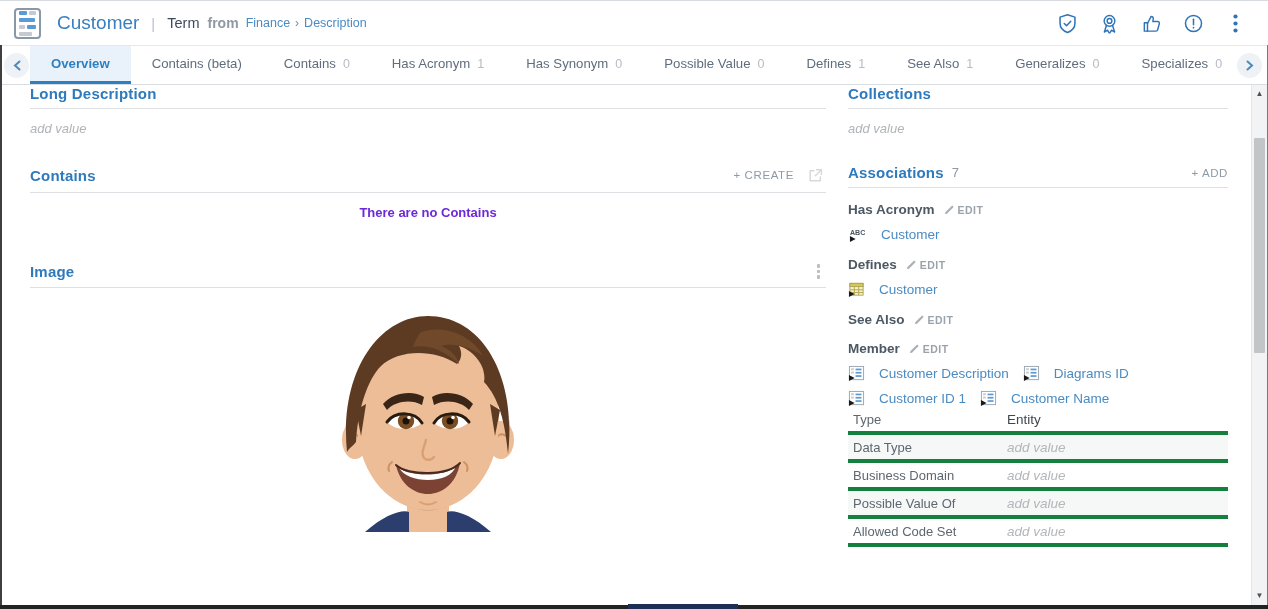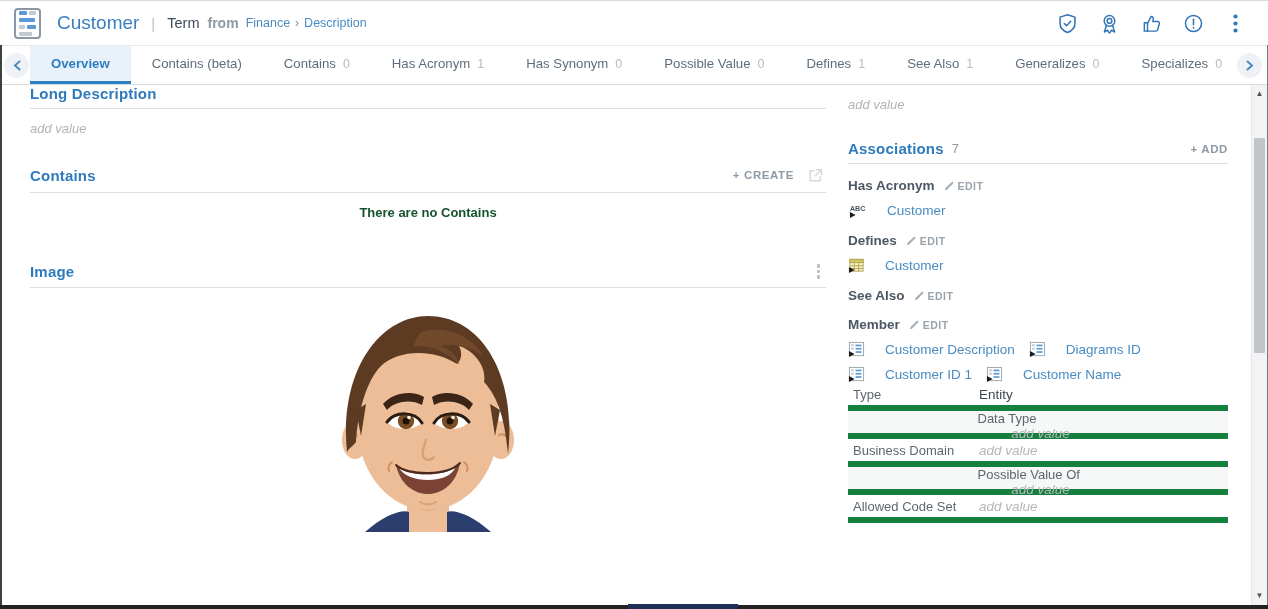--- a/index.html
+++ b/index.html
@@ -44,40 +44,40 @@
   .nav-circle.left { left:4px; } .nav-circle.right { right:6px; }
   
   .col-left  { position:absolute; left:30px;  top:84px; width:796px; }
   .col-right { position:absolute; left:848px; top:84px; width:380px; }
   .sec-h { display:flex; align-items:center; font-size:15px; font-weight:bold; color:#2e7abd;
     padding:0 0 6px 0; border-bottom:1px solid #dddfe2; line-height:17px; }
   .sec-h .ttl { letter-spacing:.2px; }
   .sec-h .count { font-weight:normal; font-size:13px; color:#8d99a5; margin-left:8px; }
   .sec-h .spacer { flex:1; }
   .ghost-action { display:flex; align-items:center; gap:4px; background:none; border:none; cursor:pointer;
-    font-size:11.5px; font-weight:bold; letter-spacing:.6px; color:#8d99a5; }
+    font-size:11.5px; font-weight:normal; letter-spacing:.6px; color:#8d99a5; }
   .add-value { font-size:13px; font-style:italic; color:#b0b4b8; margin-top:12px; cursor:pointer; }
   .mt28 { margin-top:28px; } .mt26 { margin-top:26px; }
-  .empty-msg { margin-top:12px; text-align:center; font-size:13px; font-weight:bold; color:#14532d; }
+  .empty-msg { margin-top:12px; text-align:center; font-size:13px; font-weight:bold; color:#6d28d9; }
   .kebab-gray { display:flex; flex-direction:column; gap:2px; background:none; border:none; cursor:pointer; padding:2px 6px;}
   .kebab-gray i { width:3.5px; height:3.5px; border-radius:1px; background:#b9bfc6; }
   .avatar-wrap { margin-top:14px; display:flex; justify-content:center; }
   
   .assoc-group { margin-top:14px; }
   .group-head { display:flex; align-items:center; gap:9px; }
   .group-name { font-size:13.5px; font-weight:bold; color:#4c5864; }
   .edit-link { display:flex; align-items:center; gap:3px; background:none; border:none; cursor:pointer;
     font-size:10.5px; font-weight:bold; letter-spacing:.5px; color:#9aa3ab; }
   .items { display:flex; flex-wrap:wrap; column-gap:14px; row-gap:8px; margin-top:9px; }
-  .assoc-item { display:flex; align-items:center; gap:20px; cursor:pointer; }
+  .assoc-item { display:flex; align-items:center; gap:14px; cursor:pointer; }
   .assoc-item .lbl { font-size:13.5px; color:#4a8bc2; }
   
   .attr-table { margin-top:0; }
-  .attr-row { display:flex; align-items:center; height:28px; border-bottom:6px solid #15803d; padding-left:5px; }
-  .attr-row.alt { background:#f6f7f7;flex-direction:column; }
+  .attr-row { display:flex; align-items:center; height:28px; border-bottom:4px solid #15803d; padding-left:5px;gap:28px; }
+  .attr-row.alt { background:#f6f7f7; }
   .attr-row .al { width:126px; font-size:13px; color:#5d6770; }
   .attr-row .av { font-size:13.5px; color:#3f474f; }
   .attr-row .av.ph { font-style:italic; color:#b3b7ba; cursor:pointer; }
   
   .scrollbar { position:absolute; right:1px; top:84px; bottom:4px; width:16px; background:#f2f3f4;
     border-left:1px solid #e4e6e8; z-index:40; }
   .scroll-arrow { position:absolute; left:0; width:100%; height:14px; text-align:center;
     font-size:8px; color:#505050; line-height:14px; cursor:pointer; }
   .scroll-arrow.up { top:2px; } .scroll-arrow.down { bottom:2px; }
   .scroll-thumb { position:absolute; left:2px; width:11px; top:53px; height:215px; background:#c2c5c8; border-radius:1px; cursor:pointer; }
@@ -279,20 +279,23 @@
         <path d="M93 163 C105 174 145 174 157 161" stroke="#4a2a1e" stroke-width="2" fill="none" stroke-linecap="round"></path>
         <path d="M89 160 q-5 4 -3 9" stroke="#cf9166" stroke-width="2" fill="none" stroke-linecap="round"></path>
         <path d="M161 160 q5 4 3 9" stroke="#cf9166" stroke-width="2" fill="none" stroke-linecap="round"></path>
         <path d="M117 200 q8 5 16 0" stroke="#d9a074" stroke-width="2" fill="none" stroke-linecap="round"></path>
       </svg>
     </div>
   </section>
 
   <section class="col-right">
 
+    <div class="sec-h">
+      <span class="ttl">Collections</span>
+    </div>
     <div class="add-value">add value</div>
 
     <div class="sec-h mt28">
       <span class="ttl">Associations</span>
       <span class="count">7</span>
       <span class="spacer"></span>
       <button class="ghost-action">
         <span>+ ADD</span>
       </button>
     </div>

